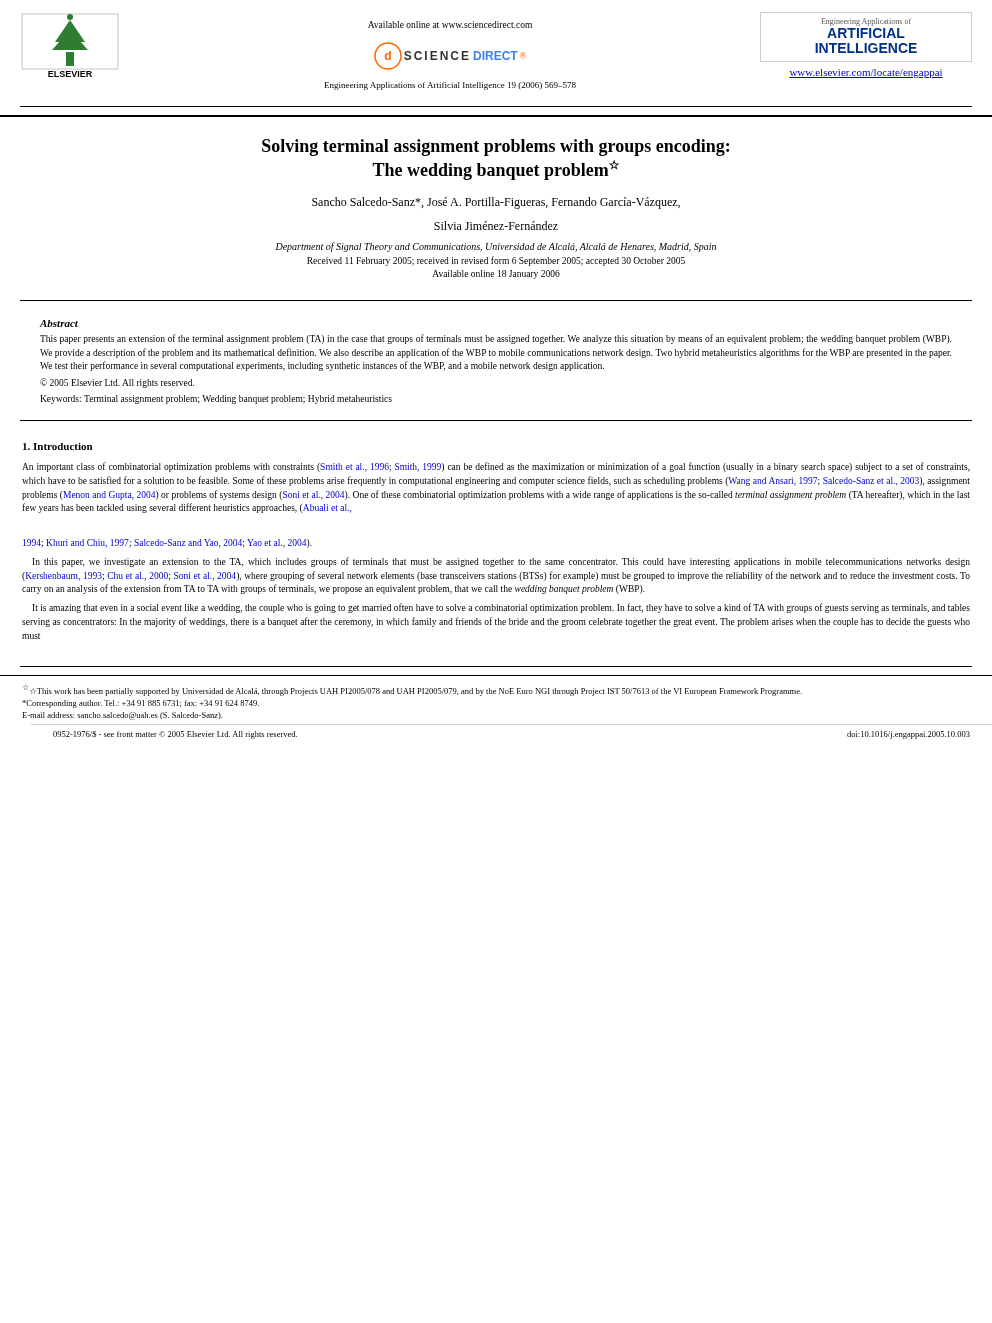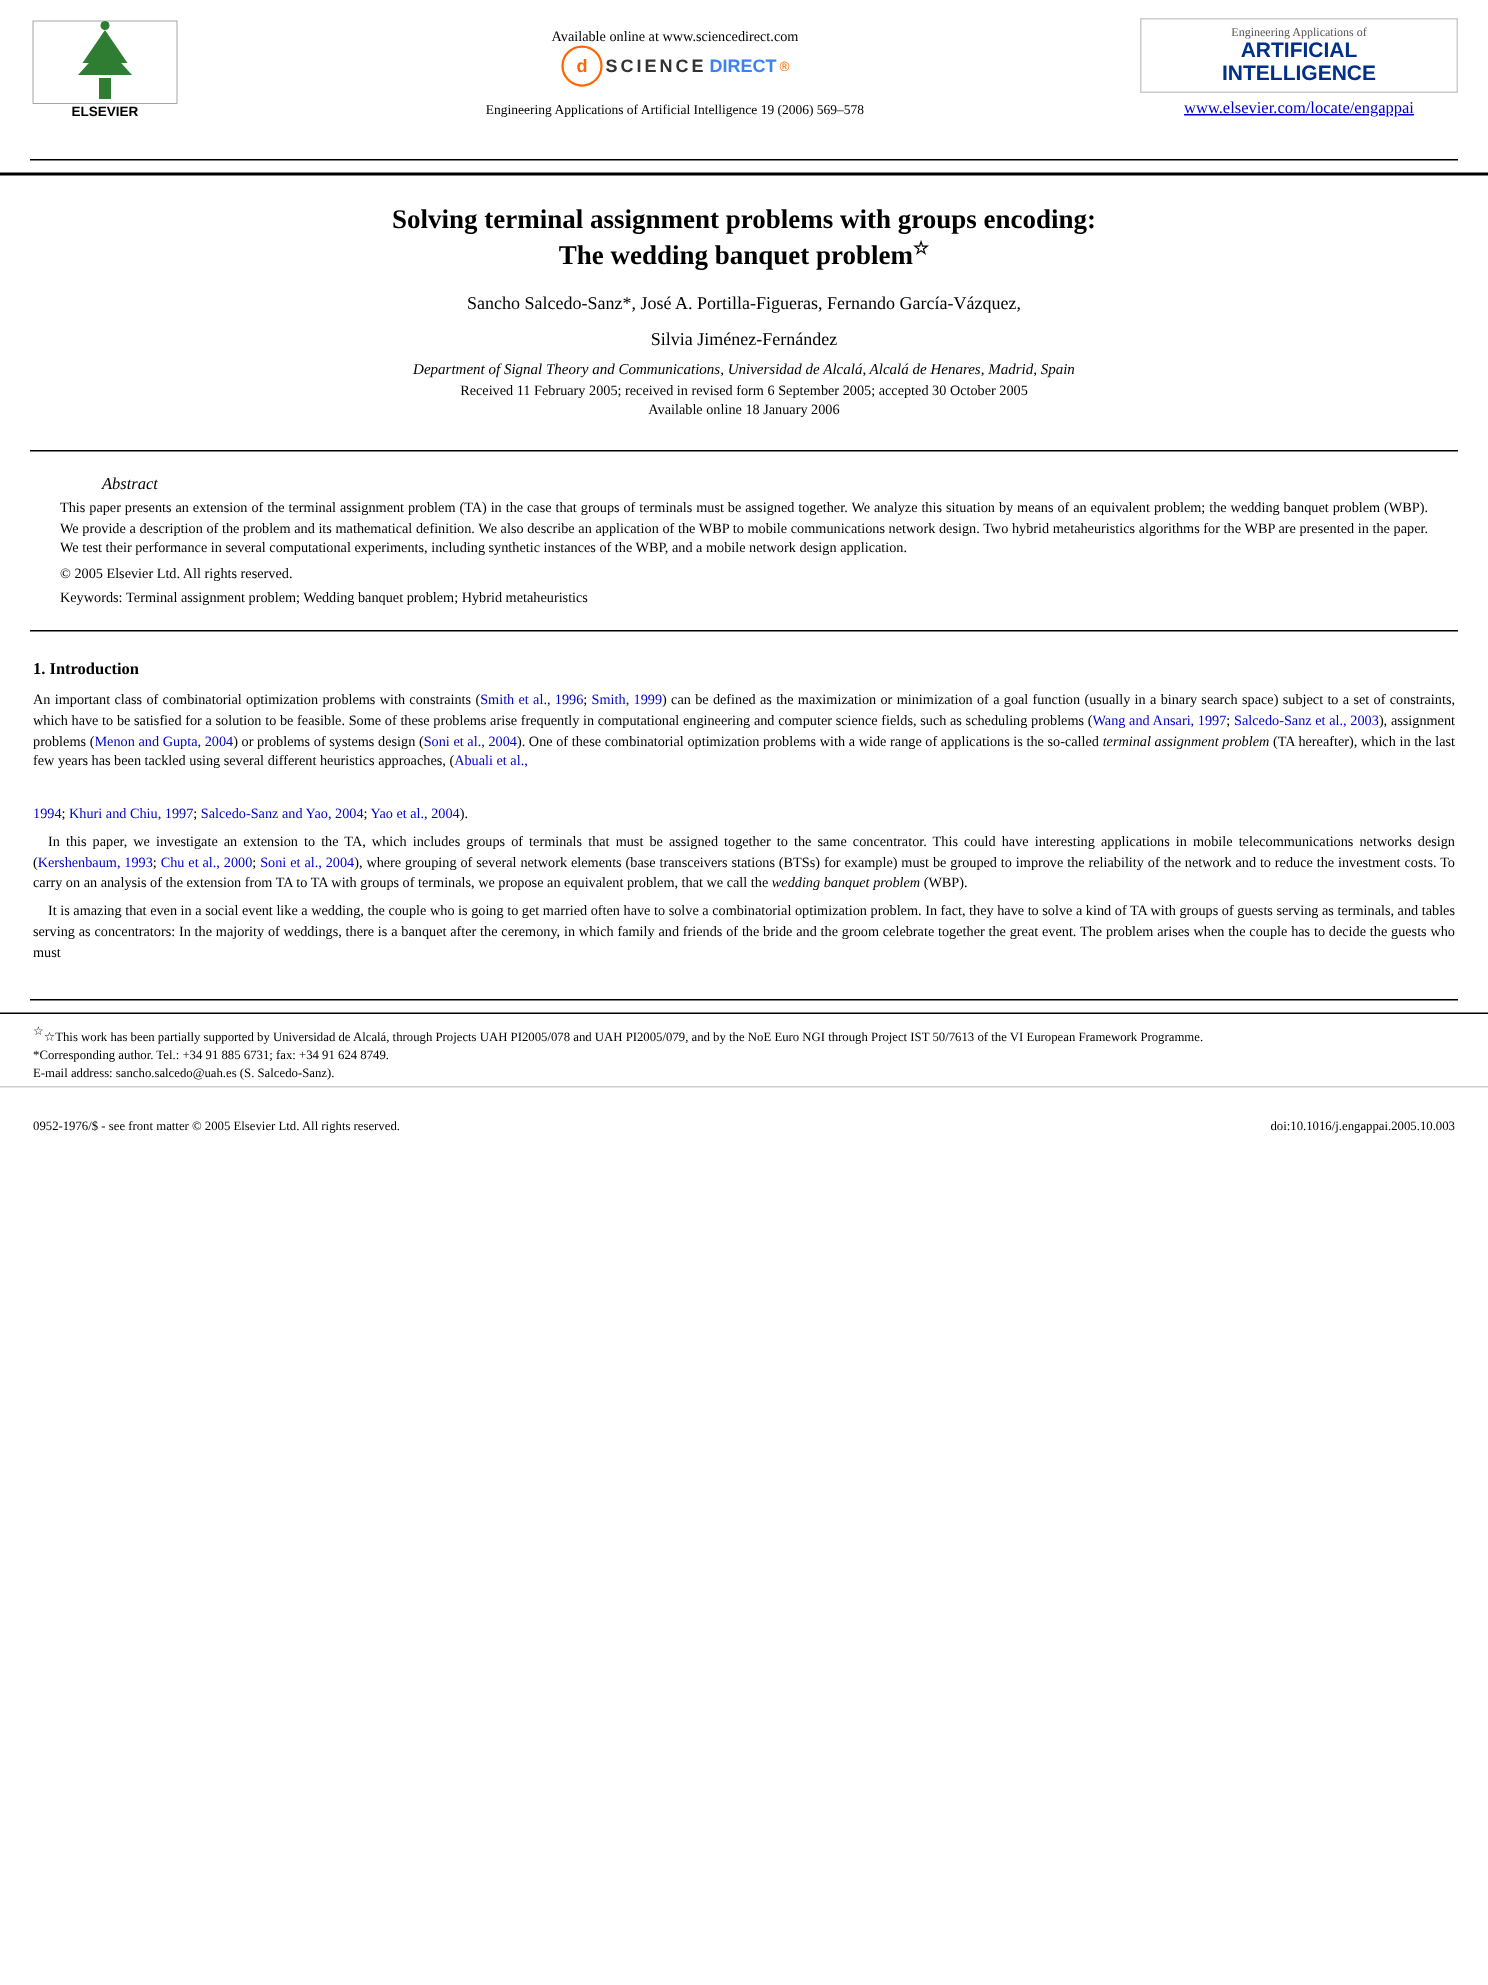--- a/index.html
+++ b/index.html
@@ -30,21 +30,21 @@
     .header-left {
       width: 120px;
     }
     .header-center {
       flex: 1;
       text-align: center;
       padding-top: 8px;
     }
     .available-online {
       font-size: 9.5px;
-      margin-bottom: 0;
+      margin-bottom: 12px;
     }
     .journal-name {
       font-size: 9px;
       margin-top: 10px;
       color: #000;
     }
     .header-right {
       width: 212px;
       text-align: right;
     }
@@ -116,22 +116,21 @@
     }
 
     
     .abstract-section {
       padding: 8px 40px;
     }
     .abstract-heading {
       font-style: italic;
       font-size: 11px;
       margin-bottom: 4px;
-      font-weight: normal;
-      margin-left: 28px;
+      font-weight: bold;
     }
     .abstract-text {
       font-size: 9.5px;
       text-align: justify;
       line-height: 1.45;
     }
     .copyright {
       font-size: 9.5px;
       margin-top: 4px;
     }
@@ -180,26 +179,27 @@
     }
 
     
     .footer-note {
       padding: 6px 22px 2px 22px;
       border-top: 1px solid #000;
       font-size: 8.5px;
       line-height: 1.4;
     }
     .footer-bottom {
-      padding: 20px 22px;
+      padding: 4px 22px;
       font-size: 8.5px;
       border-top: 1px solid #ccc;
       display: flex;
       justify-content: space-between;
       align-items: center;
+      margin-left: 31px;
     }
     .footnote-star {
       vertical-align: super;
       font-size: 8px;
     }
 
     
     .elsevier-svg {
       width: 100px;
       height: 75px;

